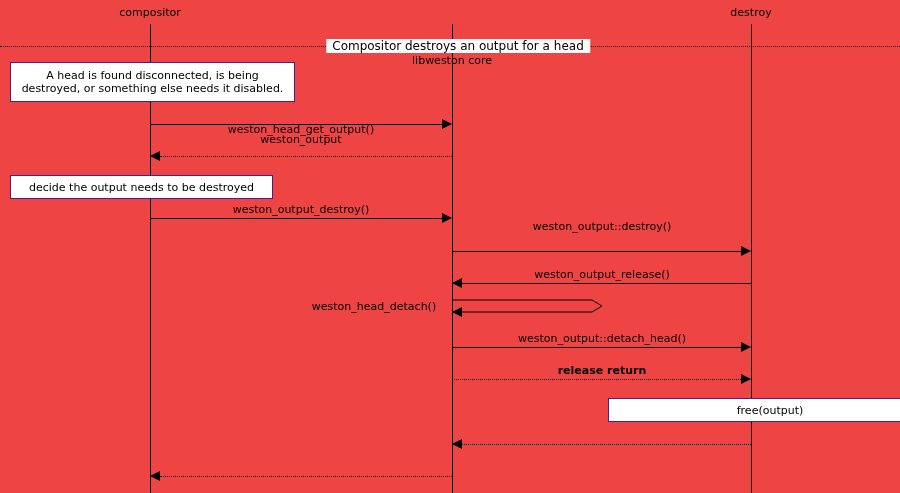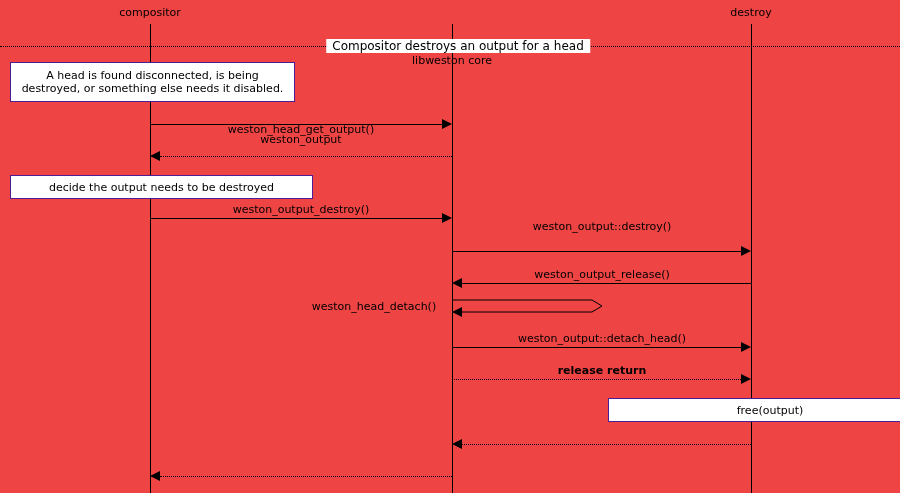--- a/index.html
+++ b/index.html
@@ -114,21 +114,21 @@
   <div class="note" style="left:10px; top:62px; width:285px; height:40px;">A head is found disconnected, is being destroyed, or something else needs it disabled.</div>
 
   <div class="msg-label" style="left:301px; top:109px;margin-top:14px;">weston_head_get_output()</div>
   <div class="arrow-line arrow-solid" style="left:150px; top:124px; width:292px;"></div>
   <div class="arrow-head right" style="left:442px; top:119px;"></div>
 
   <div class="msg-label" style="left:301px; top:133px;">weston_output</div>
   <div class="arrow-line arrow-dotted" style="left:160px; top:156px; width:292px;"></div>
   <div class="arrow-head left" style="left:150px; top:151px;"></div>
 
-  <div class="note" style="left:10px; top:175px; width:303px; height:24px;">decide the output needs to be destroyed</div>
+  <div class="note" style="left:10px; top:175px; width:263px; height:24px;">decide the output needs to be destroyed</div>
 
   <div class="msg-label" style="left:301px; top:203px;">weston_output_destroy()</div>
   <div class="arrow-line arrow-solid" style="left:150px; top:218px; width:292px;"></div>
   <div class="arrow-head right" style="left:442px; top:213px;"></div>
 
   <div class="msg-label" style="left:602px; top:220px;">weston_output::destroy()</div>
   <div class="arrow-line arrow-solid" style="left:452px; top:251px; width:289px;"></div>
   <div class="arrow-head right" style="left:741px; top:246px;"></div>
 
   <div class="msg-label" style="left:602px; top:268px;">weston_output_release()</div>

